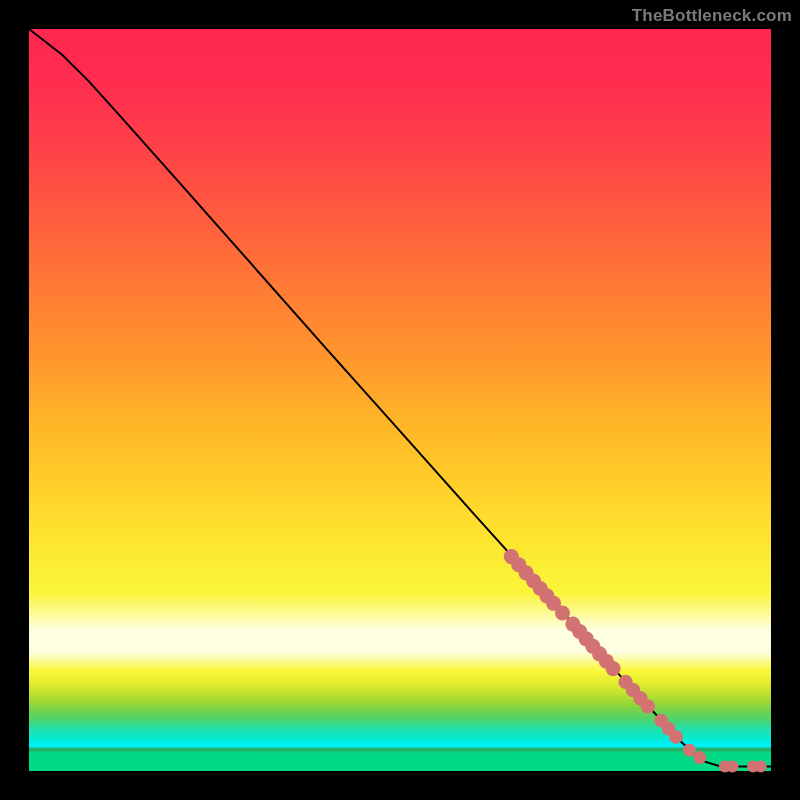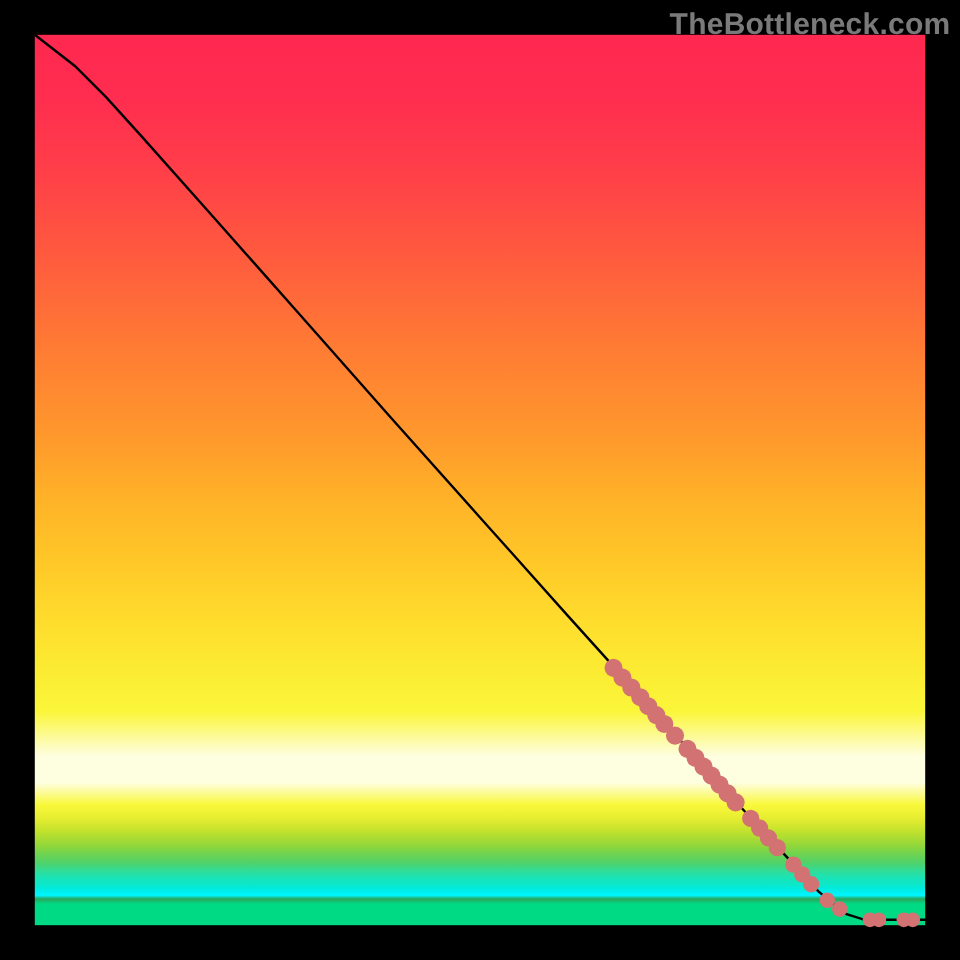--- a/index.html
+++ b/index.html
@@ -56,21 +56,21 @@
       #29a55b 97.05%,
       #00da85 97.6%,
       #00da85 100%
     );
   }
   .watermark {
     position: absolute;
     top: 6px;
     right: 8px;
     color: #7a7a7a;
-    font-size: 25px;
+    font-size: 17px;
     font-weight: 560;
     letter-spacing: 0.2px;
   }
   svg.overlay {
     position: absolute;
     left: 0;
     top: 0;
     width: 800px;
     height: 800px;
     pointer-events: none;

